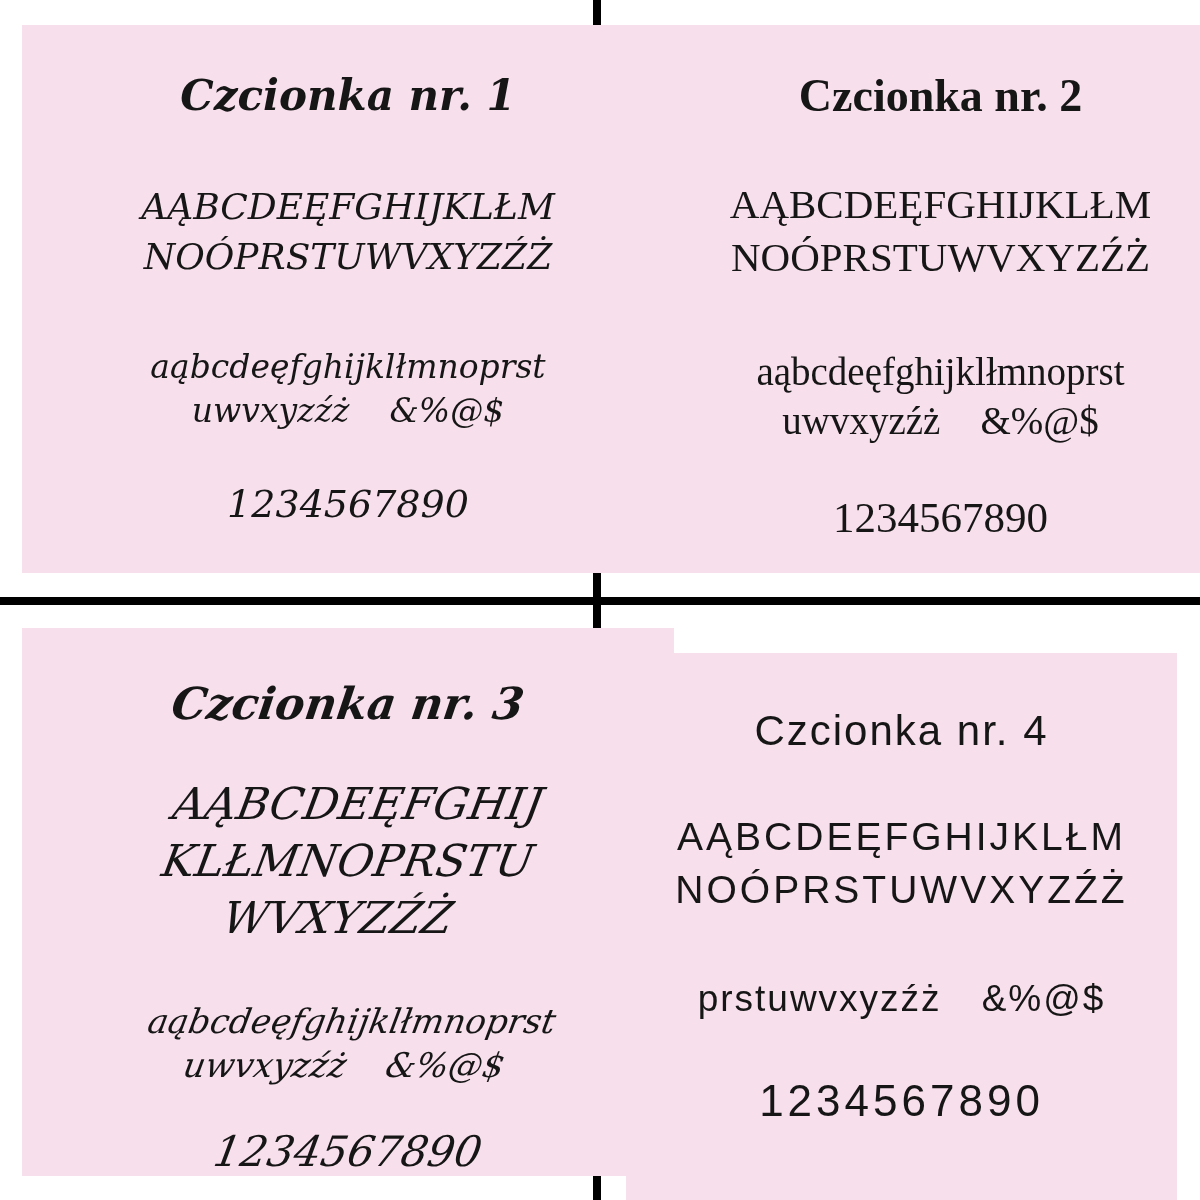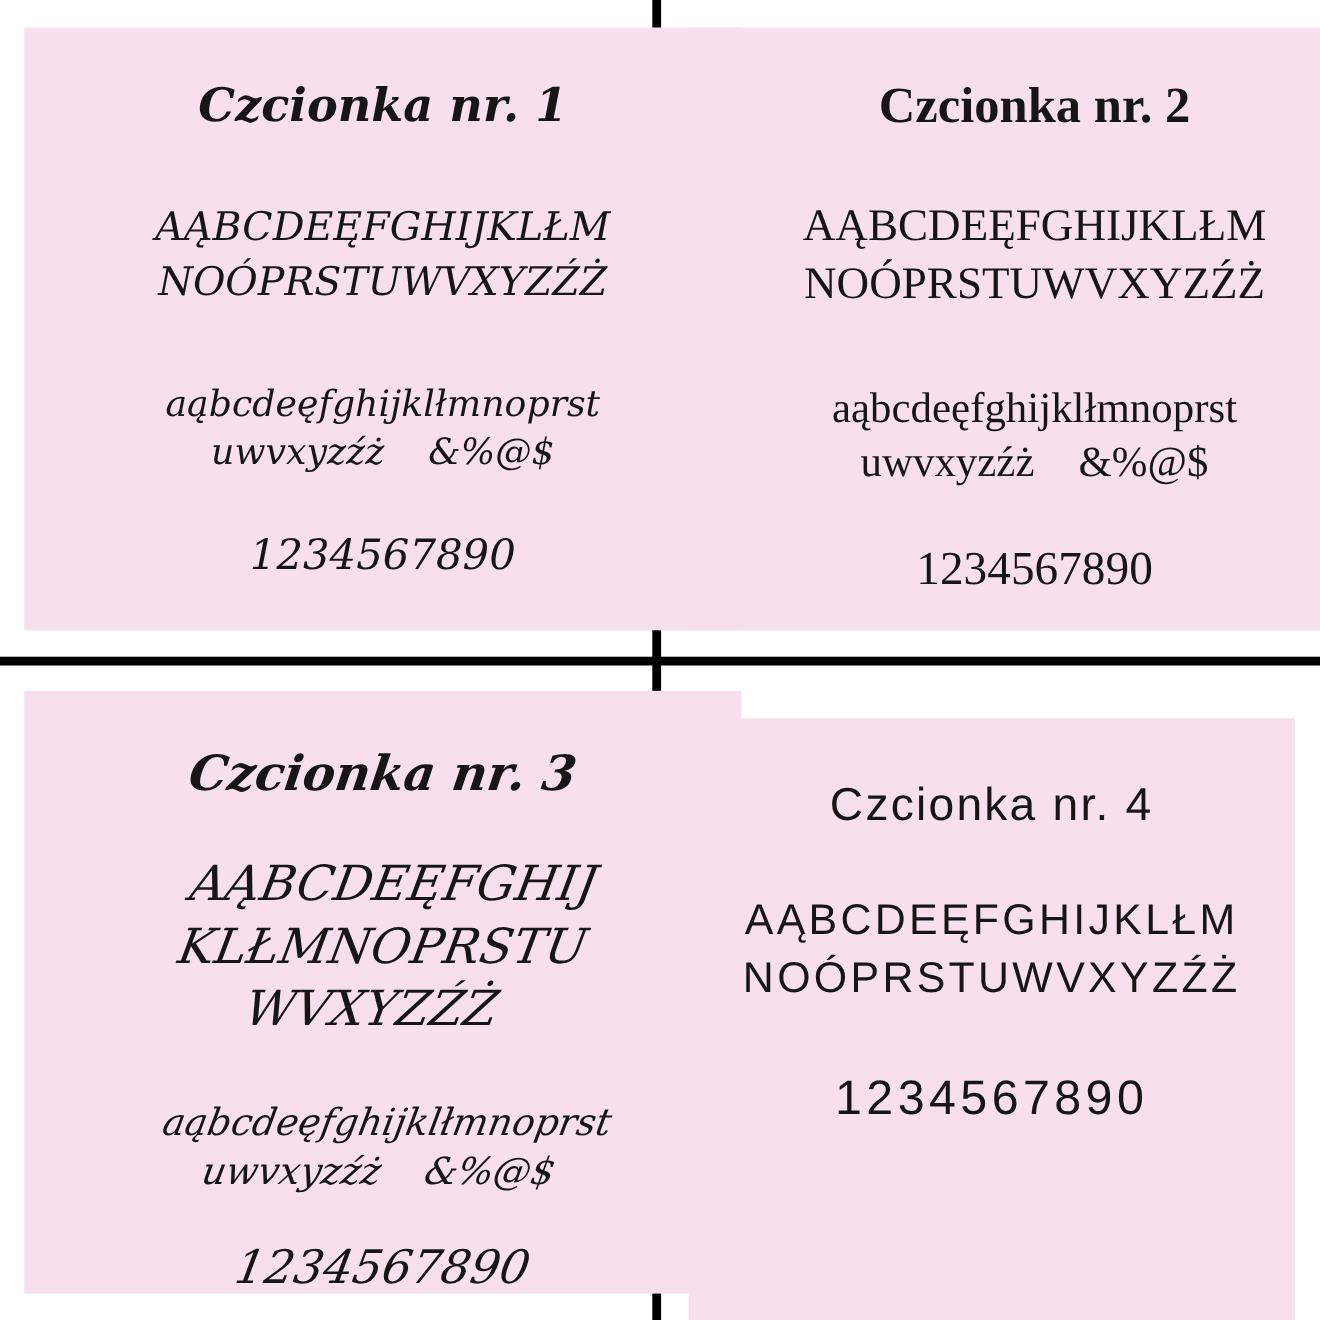--- a/index.html
+++ b/index.html
@@ -99,15 +99,16 @@
   <div class="numbers">1234567890</div>
 </div>
 
 <div class="panel" id="panel-4">
   <div class="title">Czcionka nr. 4</div>
   <div class="upper">
     <div>AĄBCDEĘFGHIJKLŁM</div>
     <div>NOÓPRSTUWVXYZŹŻ</div>
   </div>
   <div class="lower">
+    <div><span>prstuwvxyzźż</span><span class="sym">&amp;%@$</span></div>
   </div>
   <div class="numbers">1234567890</div>
 </div>
 
 </body></html>

